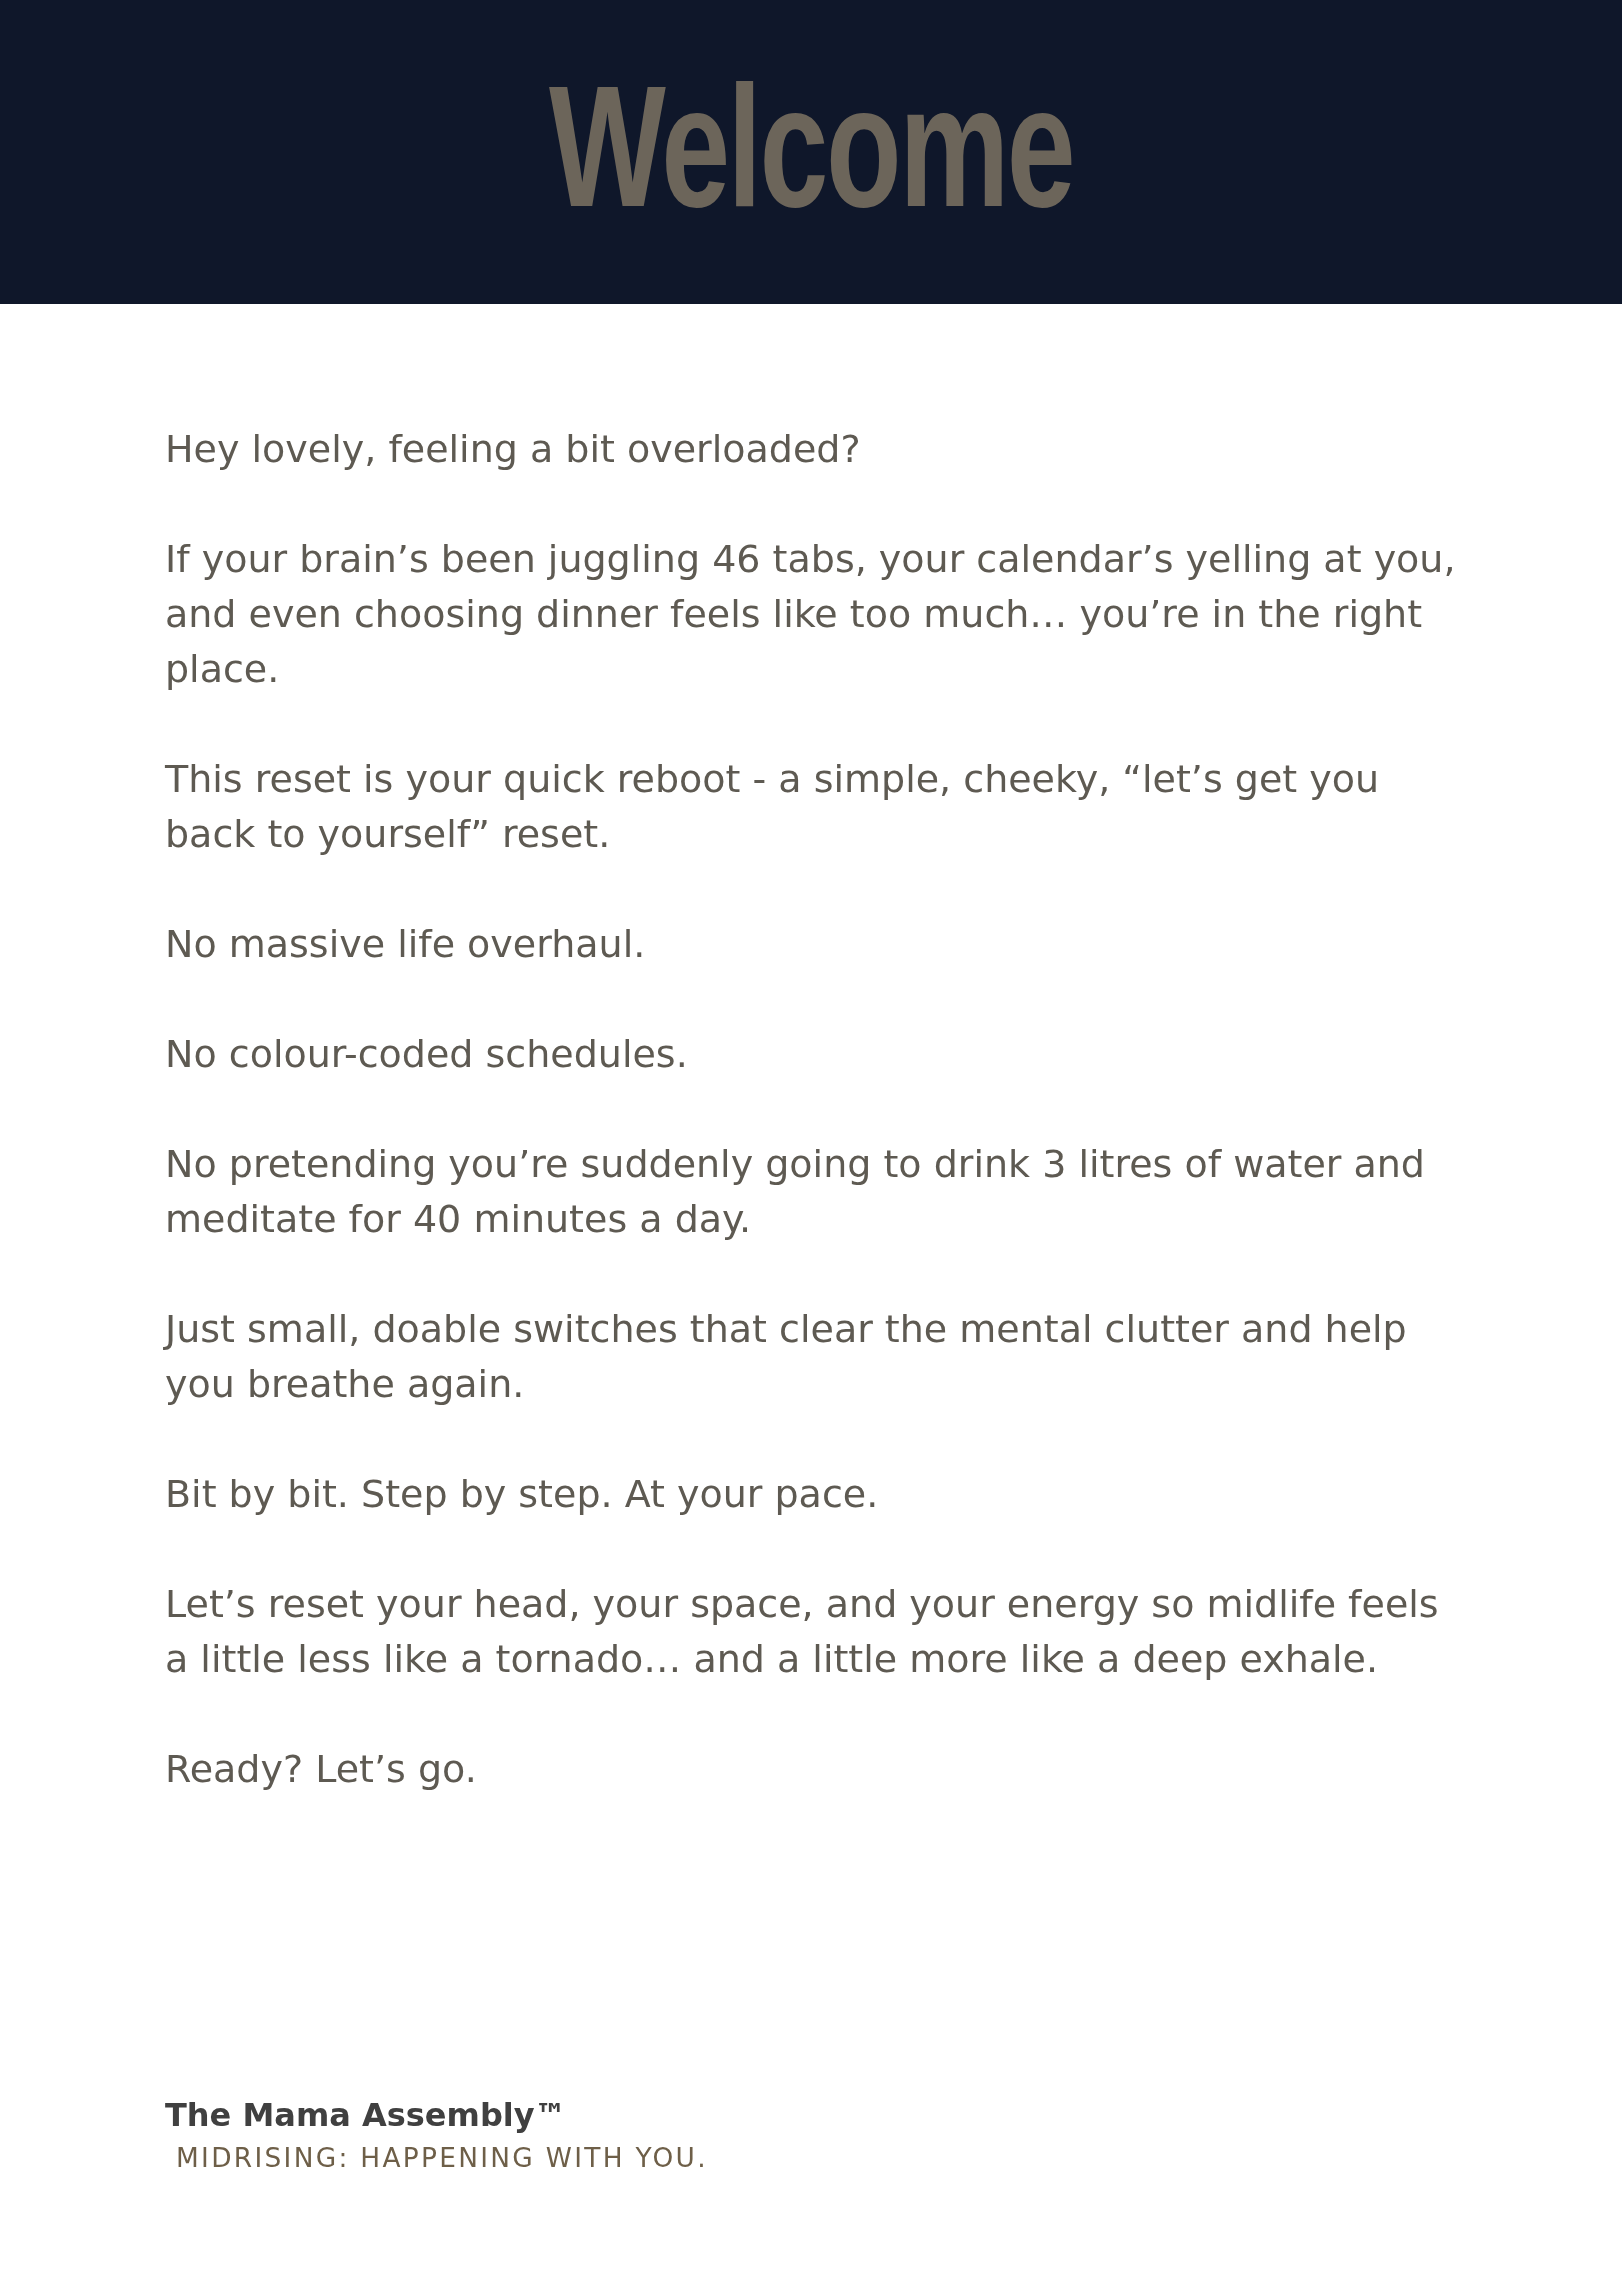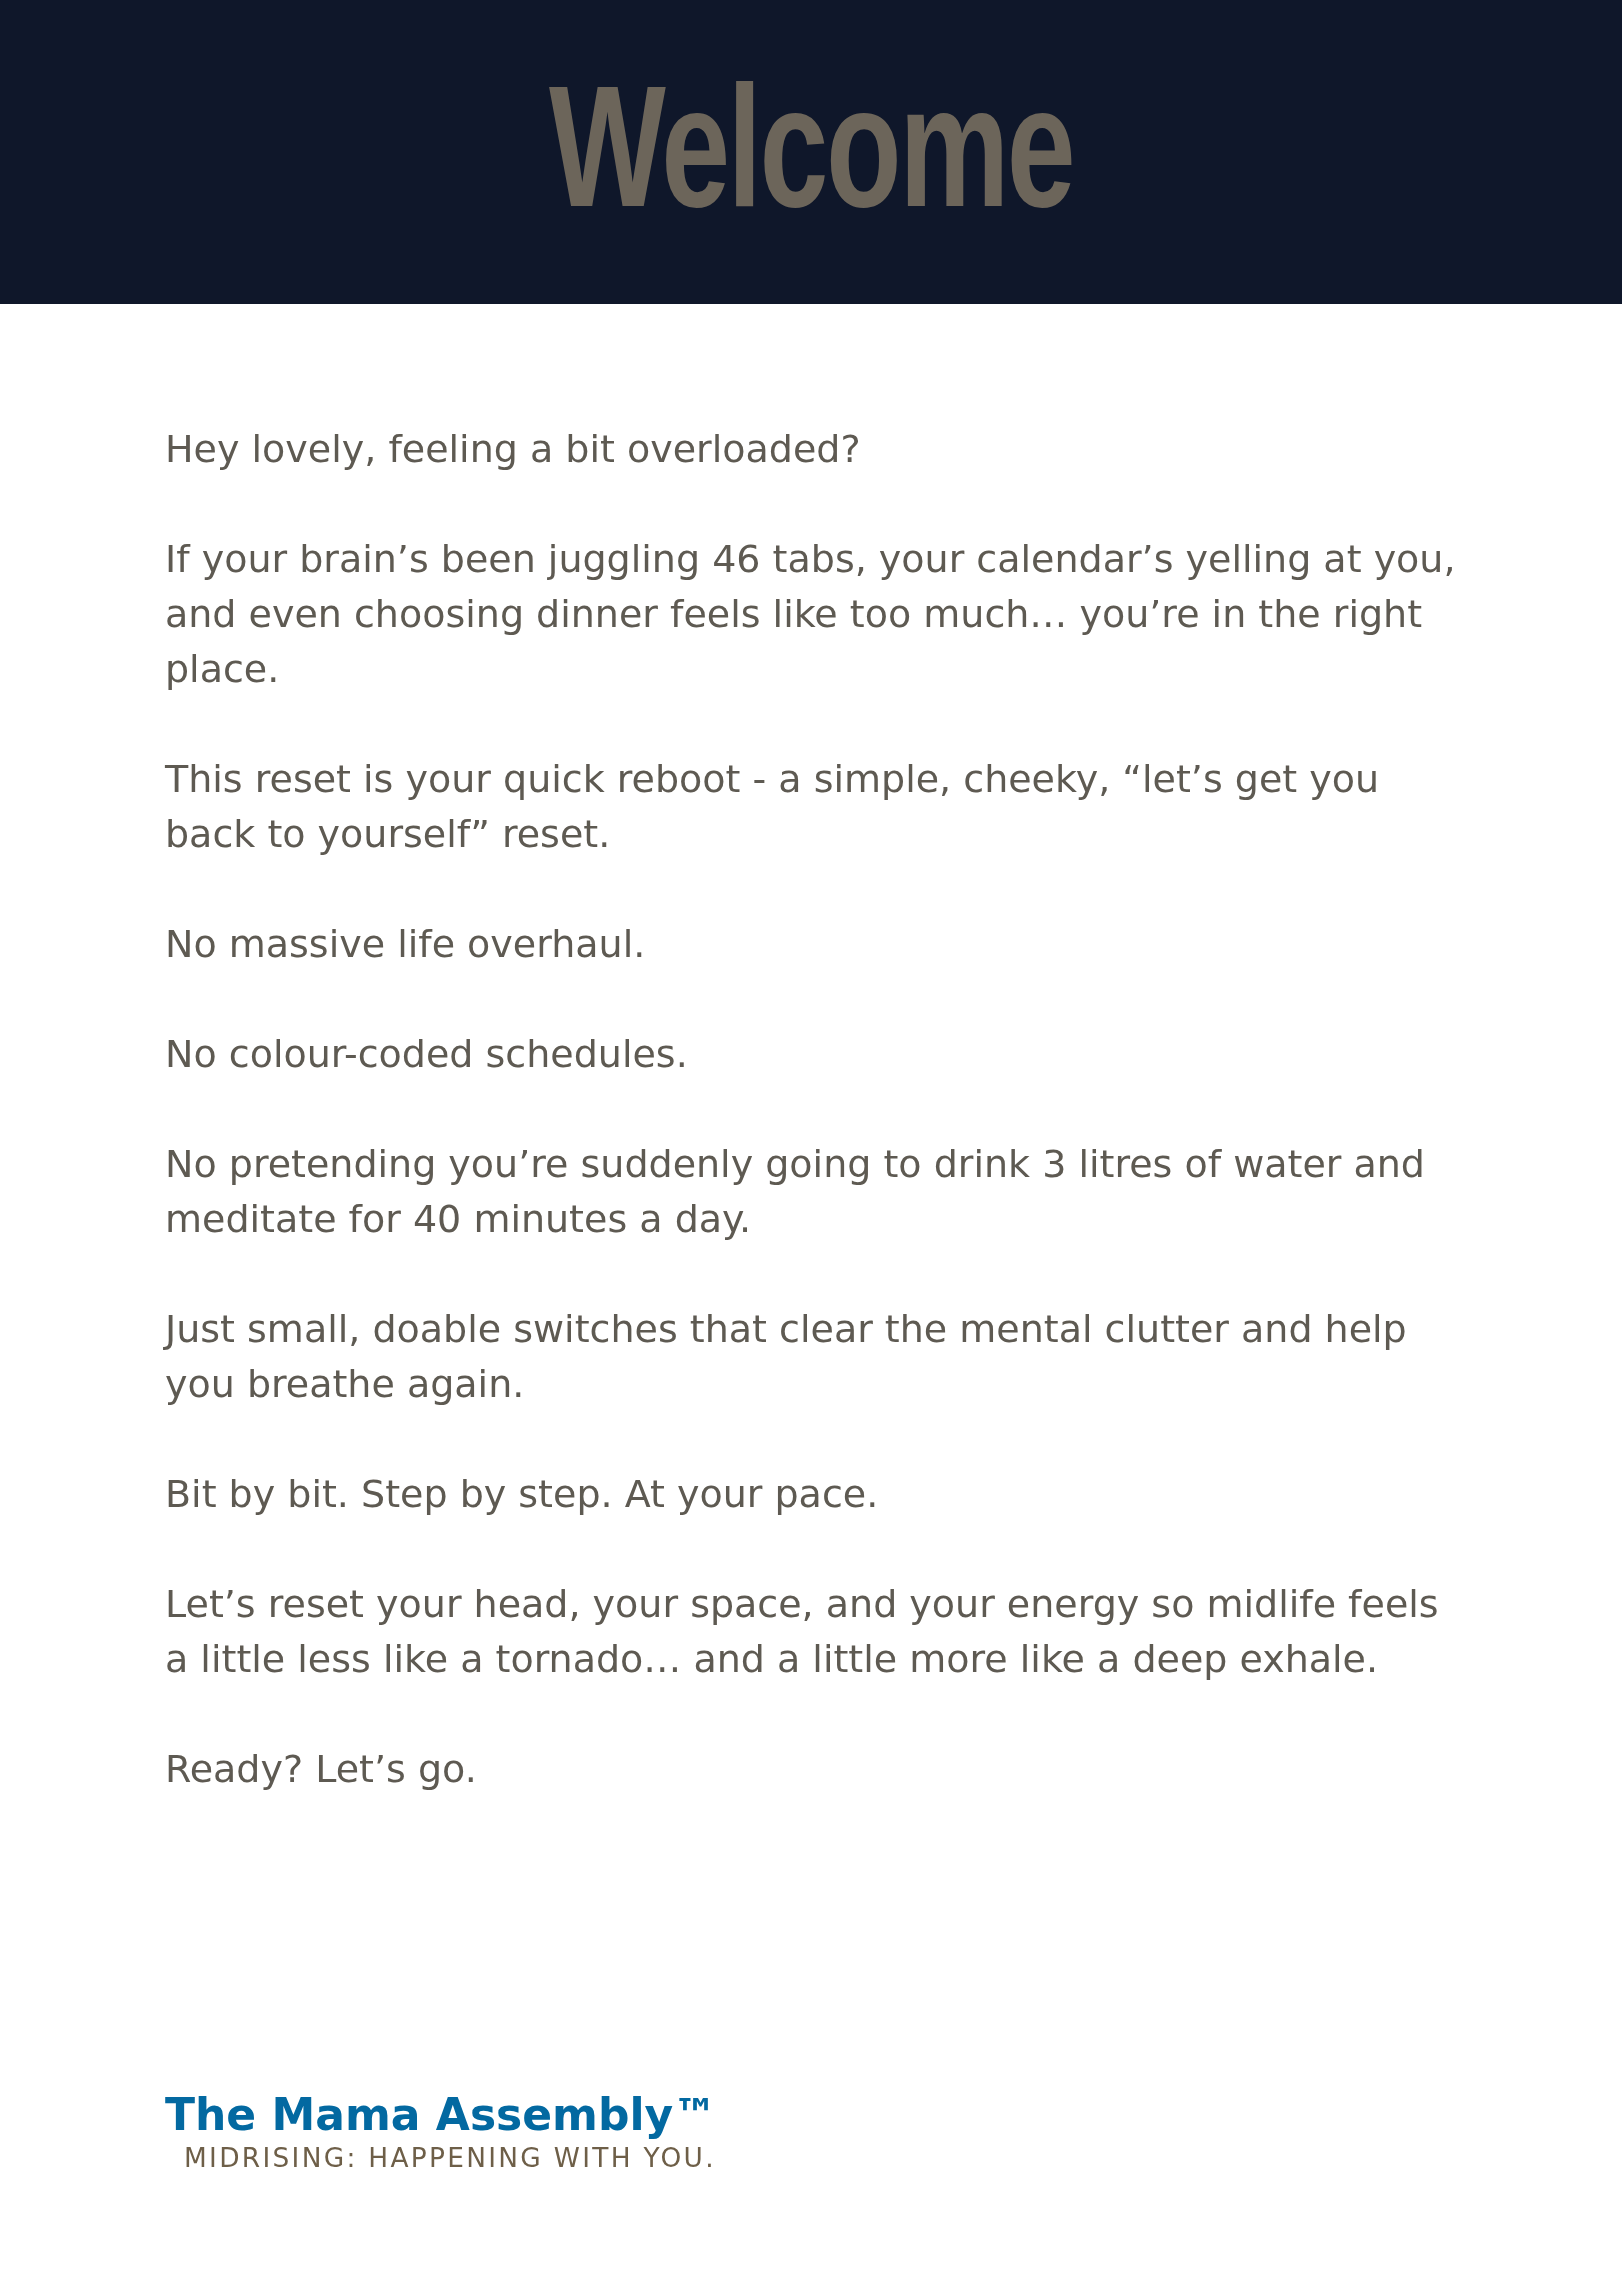--- a/index.html
+++ b/index.html
@@ -21,25 +21,25 @@
       margin-top: -11.5px;
     }
     .body {
       position: absolute; left: 165px; top: 422px; width: 1320px;
       font-size: 38px; line-height: 55px; color: #5e5a52;
     }
     .para { margin: 0 14px 55px 0; }
     .footer { position: absolute; left: 165px; top: 2089px; }
     .brand {
       font-family: "DejaVu Sans", sans-serif; font-weight: bold;
-      font-size: 44px; color: #0369a1; line-height: 52px;
+      font-size: 32px; color: #404040; line-height: 52px;
     }
     .tagline {
       font-size: 26.4px; letter-spacing: 2.3px; color: #6e5f48; line-height: 34px;
-      margin-left: 19px;
+      margin-left: 11px;
     }
   </style>
 </head>
 <body>
 
 <div class="header">
   <div class="title">Welcome</div>
 </div>
 
 <div class="body">

